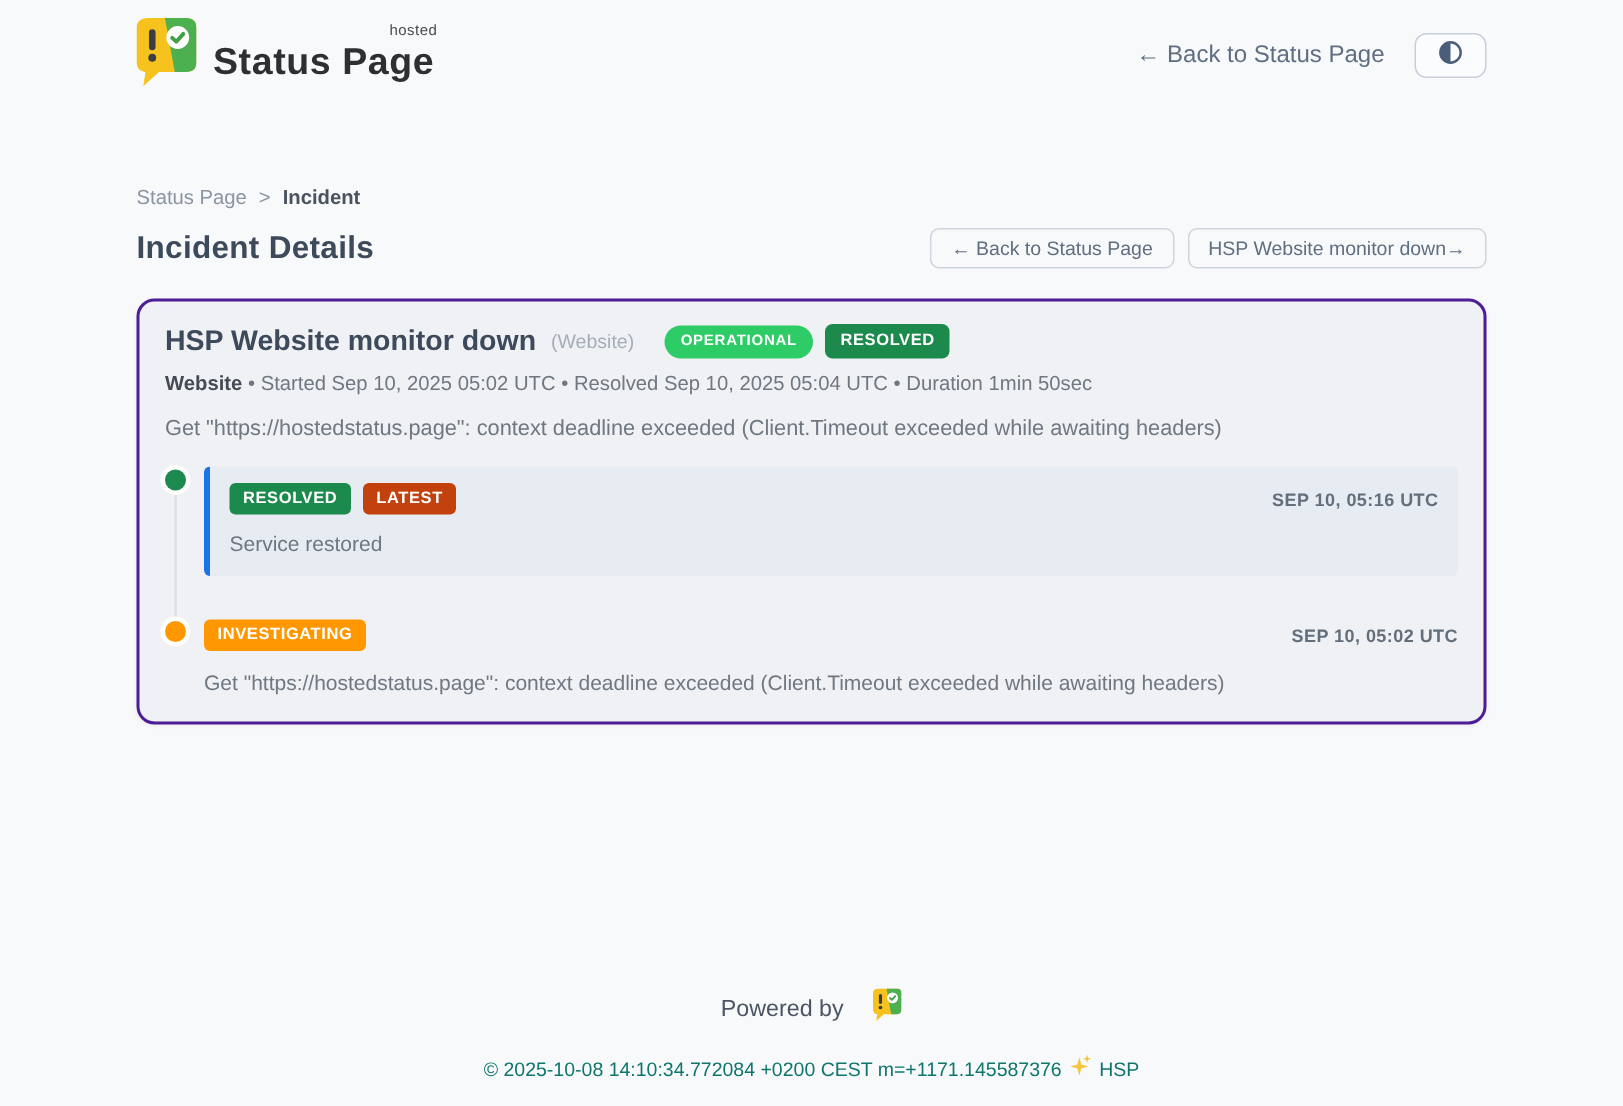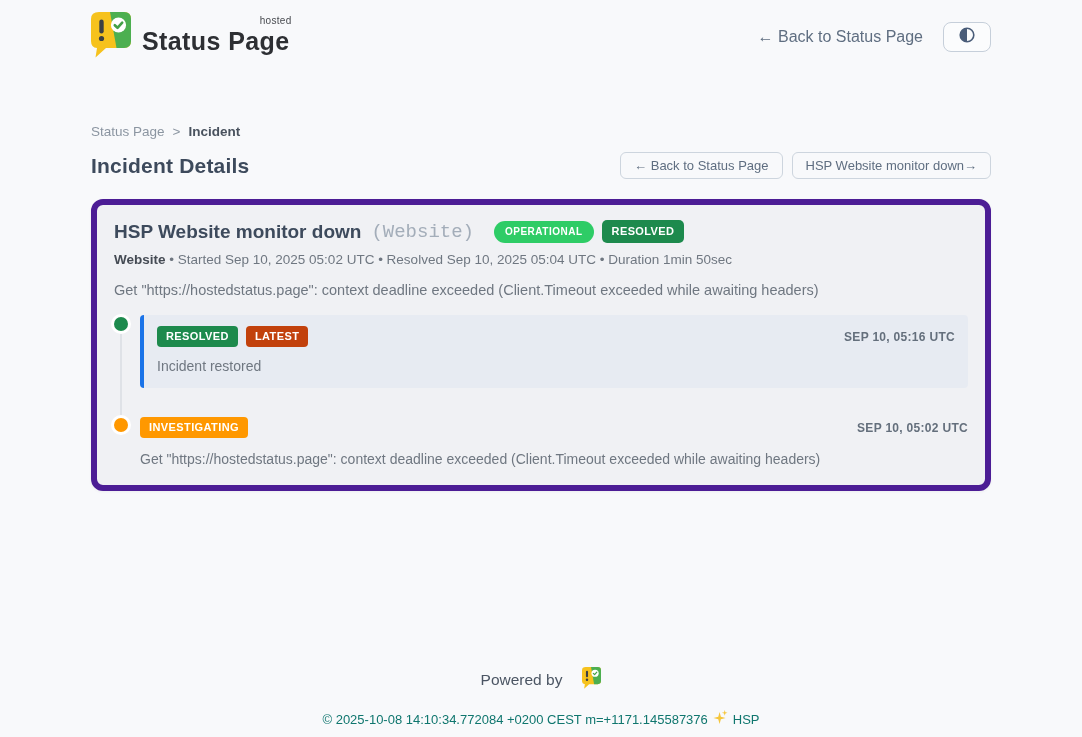--- a/index.html
+++ b/index.html
@@ -24,25 +24,25 @@
   
   .breadcrumb { margin-top:64px; font-size:13.5px; color:#8b95a1; display:flex; gap:8px; align-items:center; }
   .breadcrumb .current { color:#49525e; font-weight:700; }
   .title-row { display:flex; justify-content:space-between; align-items:center; margin-top:13px; }
   .page-title { font-size:21px; font-weight:600; color:#3d4a5c; letter-spacing:0.2px; }
   .nav-buttons { display:flex; gap:9px; }
   .nav-btn { border:1px solid #cdd5de; background:transparent; border-radius:6px; color:#5f6e81;
              font-size:13px; padding:5px 13px; cursor:pointer; font-family:inherit; }
 
   
-  .card { margin-top:20px; background:#f0f1f4; border:6px solid #4c1d95; border-radius:12px;
+  .card { margin-top:20px; background:#f0f1f4; border:2px solid #4c1d95; border-radius:12px;
           padding:15px 17px 18px; box-shadow:0 1px 3px rgba(30,40,60,0.05); }
   .card-title-row { display:flex; align-items:center; gap:8px; }
   .incident-title { font-size:19px; font-weight:700; color:#3d4a5c; }
-  .incident-component { font-size:19px; font-weight:400; color:#a3adb9; margin-left:2px;font-family:Liberation Mono, monospace; }
+  .incident-component { font-size:13px; font-weight:400; color:#a3adb9; margin-left:2px; }
   .badge { display:inline-block; color:#ffffff; font-weight:700; line-height:1; white-space:nowrap; }
   .badge-operational { background:#2ecc66; border-radius:999px; font-size:10px; padding:6px 11px; letter-spacing:0.5px; margin-left:12px; }
   .badge-resolved-lg { background:#1d8a4d; border-radius:5px; font-size:11px; padding:6px 10px; letter-spacing:0.4px; }
   .meta { margin-top:9px; font-size:13.5px; color:#6f7781; }
   .meta .meta-component { color:#454b54; font-weight:700; }
   .description { margin-top:15px; font-size:14.5px; color:#6f7781; }
 
   
   .timeline { margin-top:17px; position:relative; }
   .tl-line { position:absolute; left:6px; top:12px; height:96px; width:2px; background:#dfe2e7; }
@@ -133,21 +133,21 @@
       <div class="tl-line"></div>
 
       <div class="tl-item">
         <span class="dot dot-green"></span>
         <div class="tl-box">
           <div class="tl-head">
             <span class="badge badge-sm badge-resolved-sm">RESOLVED</span>
             <span class="badge badge-sm badge-latest">LATEST</span>
             <span class="tl-time">SEP 10, 05:16 UTC</span>
           </div>
-          <div class="tl-msg">Incident restored</div>
+          <div class="tl-msg">Service restored</div>
         </div>
       </div>
 
       <div class="tl-item tl-item-plain">
         <span class="dot dot-orange"></span>
         <div>
           <div class="tl-head">
             <span class="badge badge-sm badge-investigating">INVESTIGATING</span>
             <span class="tl-time">SEP 10, 05:02 UTC</span>
           </div>

